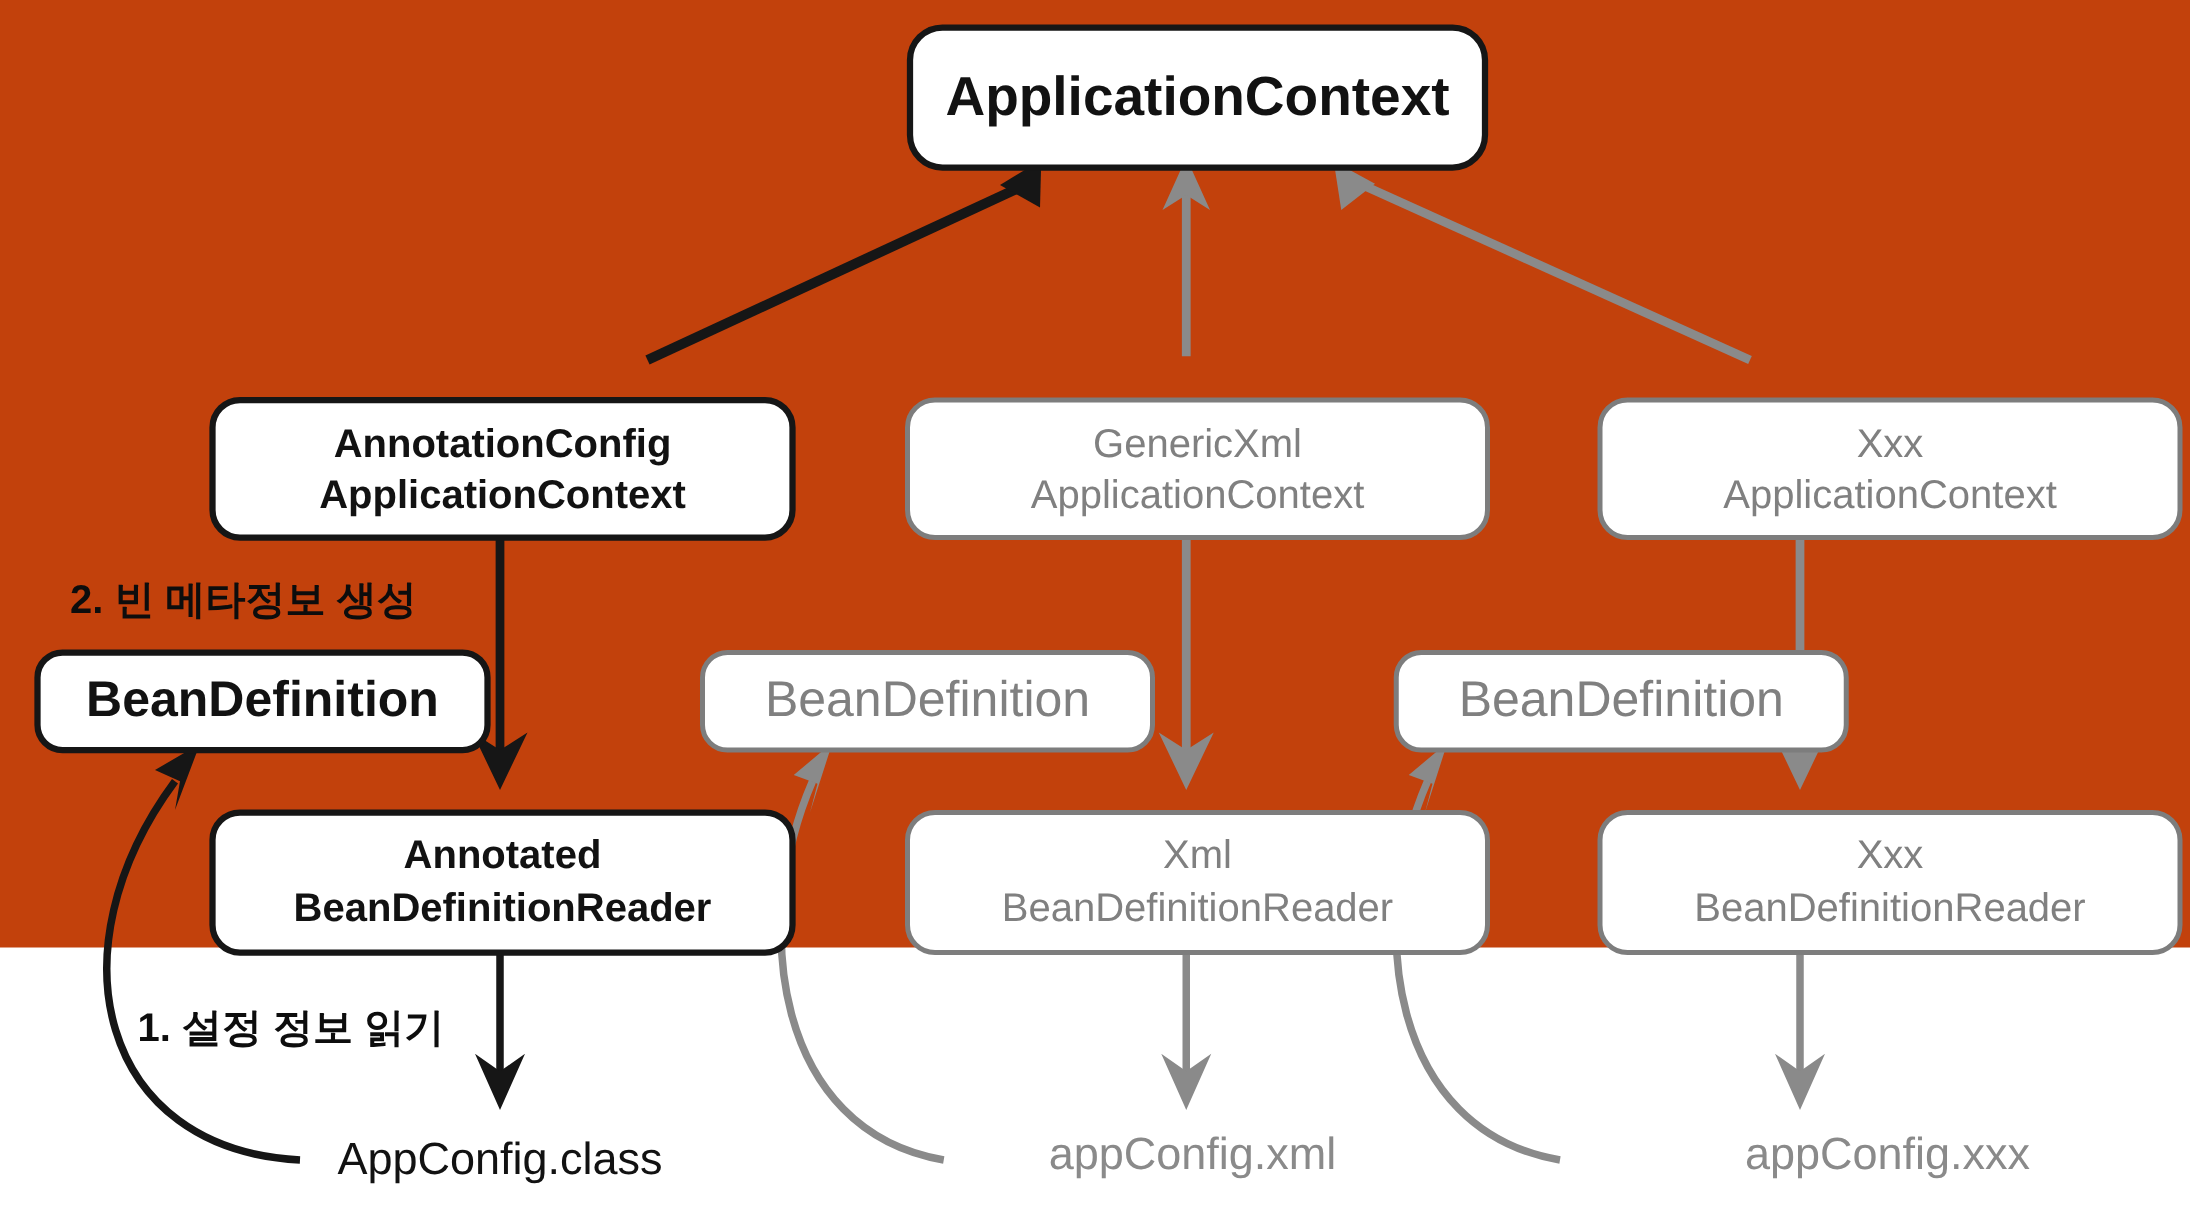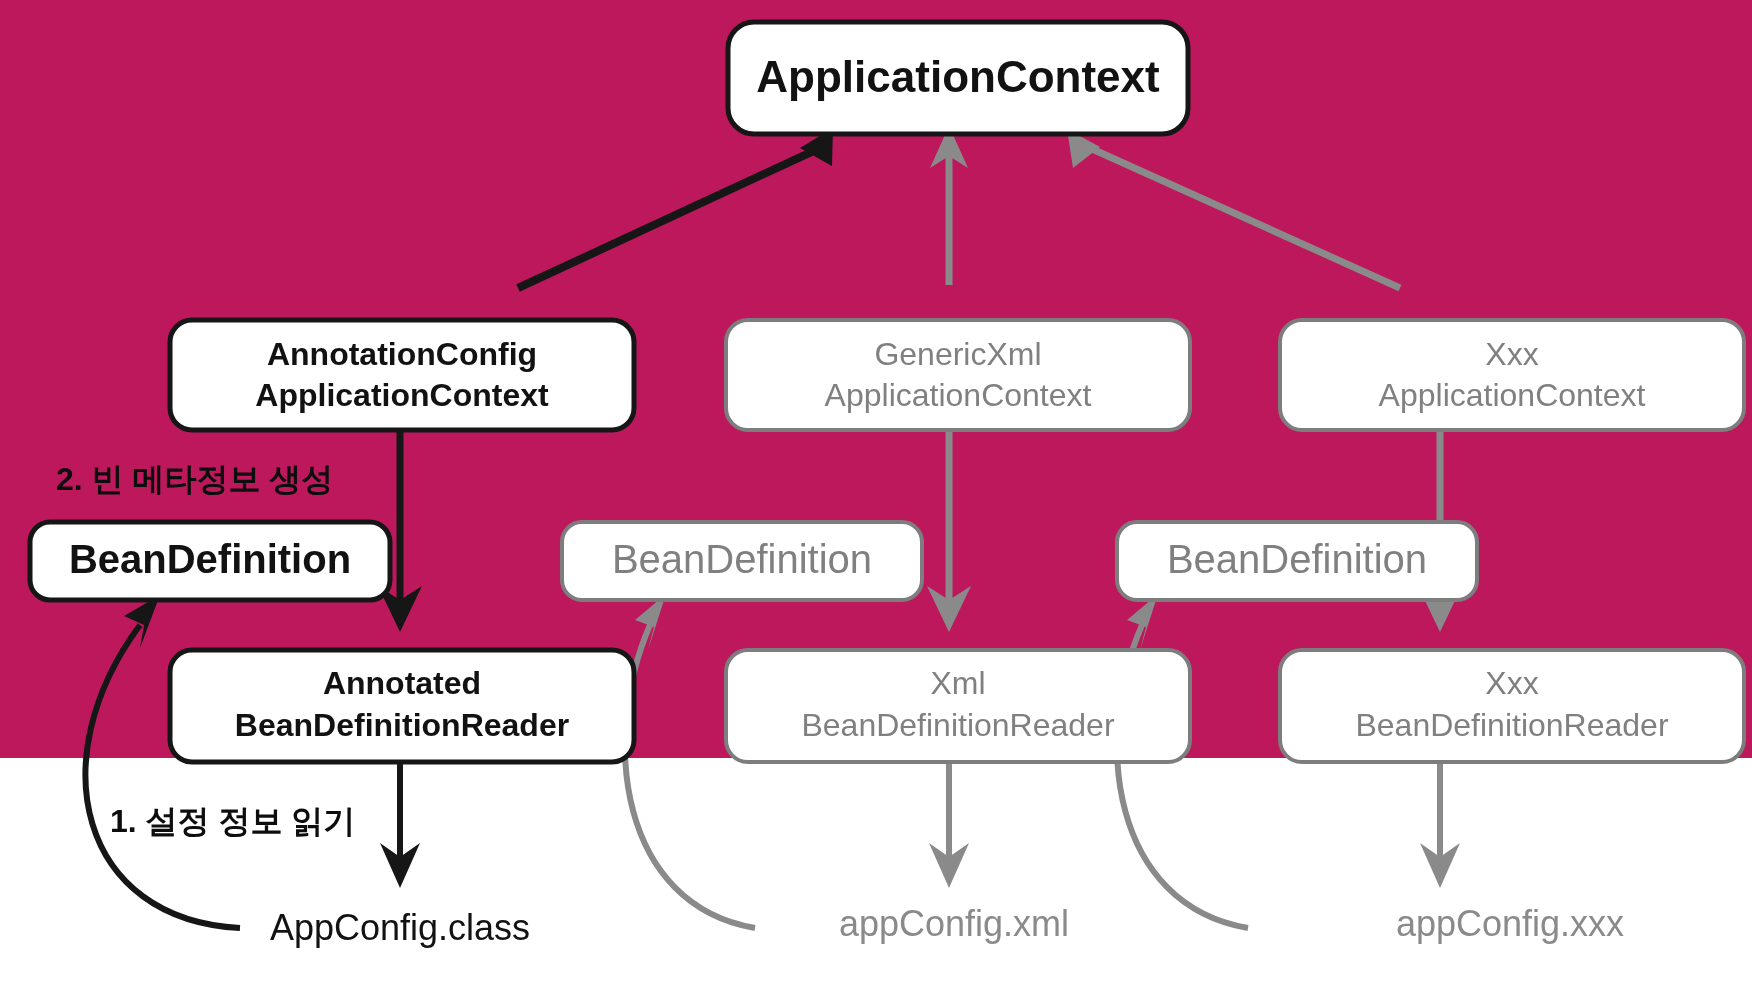--- a/index.html
+++ b/index.html
@@ -10,21 +10,21 @@
   body {
     width: 1752px;
     height: 984px;
     font-family: "Liberation Sans", sans-serif;
     overflow: hidden;
   }
   #diagram-root {
     position: relative;
     width: 1752px;
     height: 758px;
-    background: #be185d;
+    background: #c2410c;
   }
   svg#diagram-svg {
     position: absolute;
     top: 0;
     left: 0;
     width: 1752px;
     height: 984px;
   }
   .node-box {
     fill: #ffffff;

